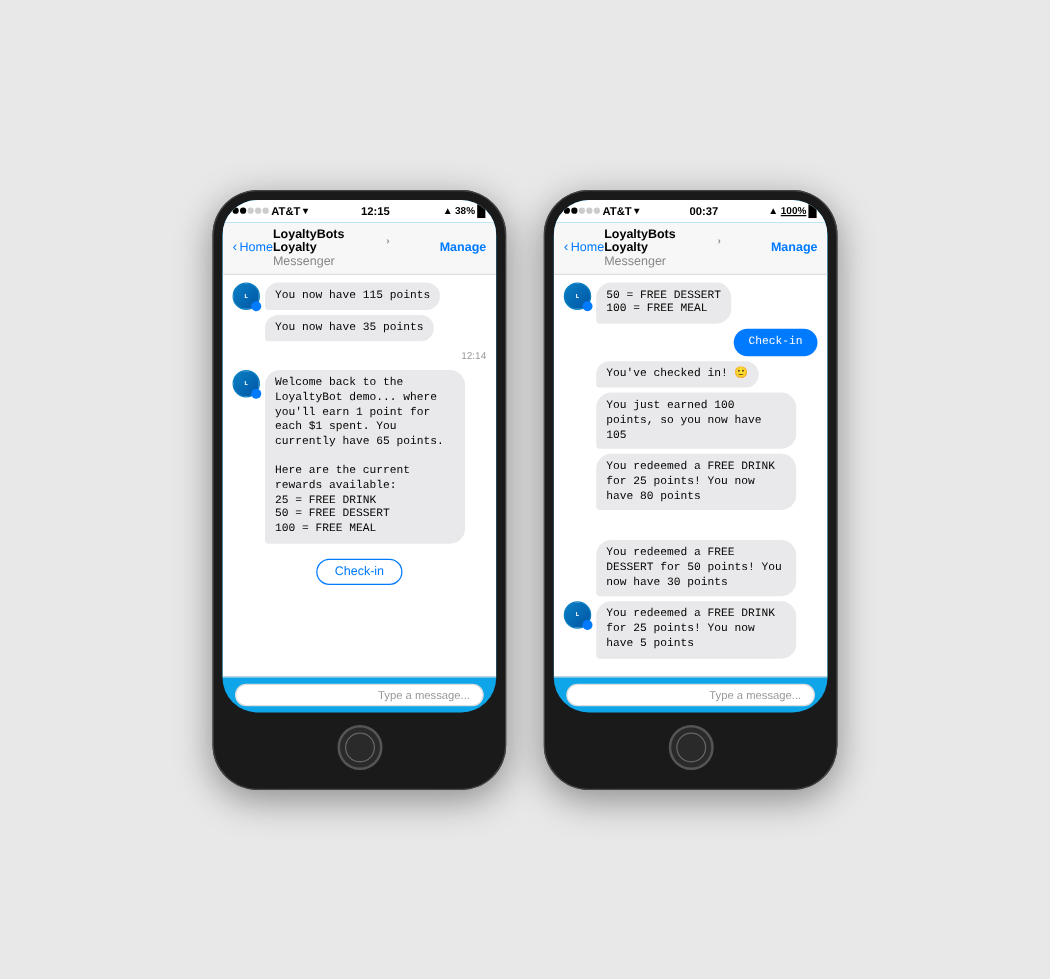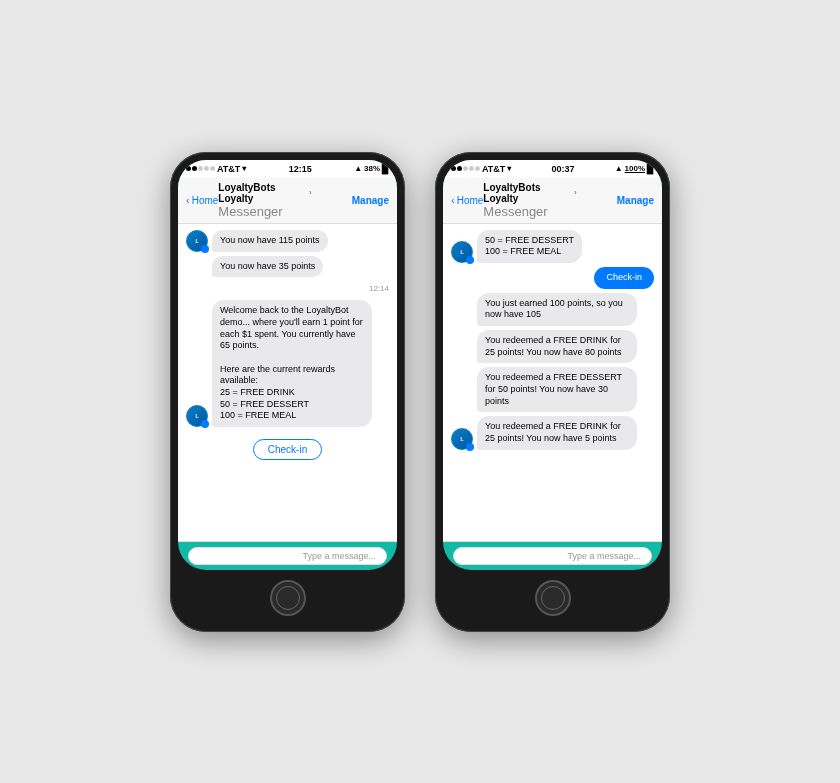--- a/index.html
+++ b/index.html
@@ -23,21 +23,21 @@
       height: 480px;
       background: #1a1a1a;
       border-radius: 36px;
       padding: 8px;
       box-shadow: 0 8px 30px rgba(0,0,0,0.4), inset 0 0 0 1px #444;
       position: relative;
       display: flex;
       flex-direction: column;
     }
     .phone-inner {
-      background: #14b8a6;
+      background: #0ea5e9;
       border-radius: 28px;
       flex: 1;
       display: flex;
       flex-direction: column;
       overflow: hidden;
     }
     .phone-top-bar {
       height: 18px;
       background: #fff;
       display: flex;
@@ -73,42 +73,42 @@
     }
     .nav-center-title {
       font-weight: 600;
       font-size: 10px;
       color: #000;
       display: flex;
       align-items: center;
       gap: 2px;
     }
     .nav-center-sub {
-      font-size: 13px;
+      font-size: 10px;
       color: #888;
     }
     .nav-manage {
       color: #007aff;
       font-size: 10px;
       font-weight: 600;
       margin-left: 40px;
     }
     .chat-area {
       flex: 1;
       overflow-y: auto;
       padding: 6px 8px;
       background: #fff;
       display: flex;
       flex-direction: column;
       gap: 4px;
     }
     .message-row {
       display: flex;
-      align-items: flex-end;
       gap: 4px;
+      font-family: Liberation Mono, monospace;
     }
     .message-row.outgoing {
       flex-direction: row-reverse;
     }
     .bubble {
       max-width: 160px;
       padding: 5px 8px;
       border-radius: 12px;
       font-size: 9px;
       line-height: 1.3;
@@ -313,29 +313,33 @@
               <span style="font-size:5px;font-weight:bold;z-index:1;">L</span>
             </div>
             <div class="bubble incoming" style="white-space: pre-wrap;">50 = FREE DESSERT
 100 = FREE MEAL</div>
           </div>
           <div class="message-row outgoing">
             <div class="bubble outgoing" style="background: rgb(0, 122, 255); color: rgb(255, 255, 255); border-radius: 14px; padding: 5px 12px; font-weight: 500; white-space: pre-wrap;">Check-in</div>
           </div>
           <div class="message-row incoming">
             <div class="spacer"></div>
+            <div class="bubble incoming" style="white-space: pre-wrap;">You've checked in! 🙂</div>
+          </div>
+          <div class="message-row incoming">
+            <div class="spacer"></div>
             <div class="bubble incoming" style="white-space: pre-wrap;">You just earned 100 points, so you now have 105</div>
           </div>
           <div class="message-row incoming">
             <div class="spacer"></div>
             <div class="bubble incoming" style="white-space: pre-wrap;">You redeemed a FREE DRINK for 25 points! You now have 80 points</div>
           </div>
           <div class="message-row incoming">
             <div class="spacer"></div>
-            <div class="bubble incoming" style="white-space: pre-wrap;">You redeemed a FREE DESSERT for 50 points! You now have 30 points</div>
+            <div class="bubble incoming" style="white-space: pre-wrap; margin-top: 20px;">You redeemed a FREE DESSERT for 50 points! You now have 30 points</div>
           </div>
           <div class="message-row incoming">
             <div class="loyalty-avatar">
               <span style="font-size:5px;font-weight:bold;z-index:1;">L</span>
             </div>
             <div class="bubble incoming" style="white-space: pre-wrap;">You redeemed a FREE DRINK for 25 points! You now have 5 points</div>
           </div>
         </div>
         <div class="message-input">
           <div class="message-input-field">Type a message...</div>

